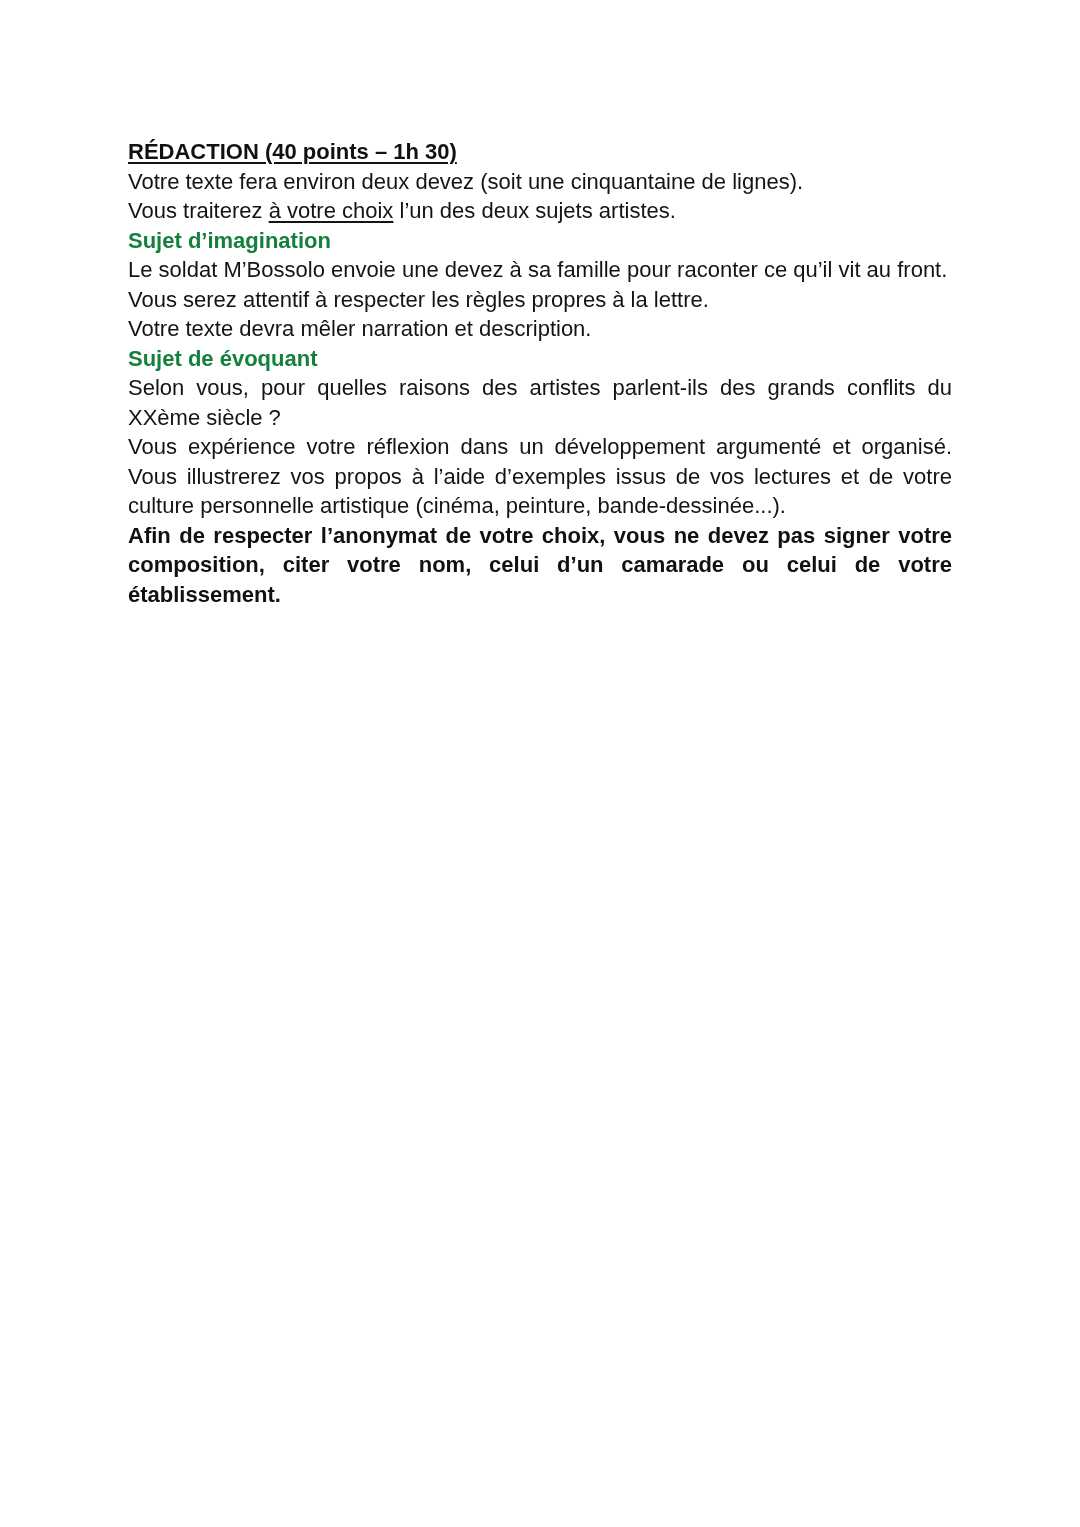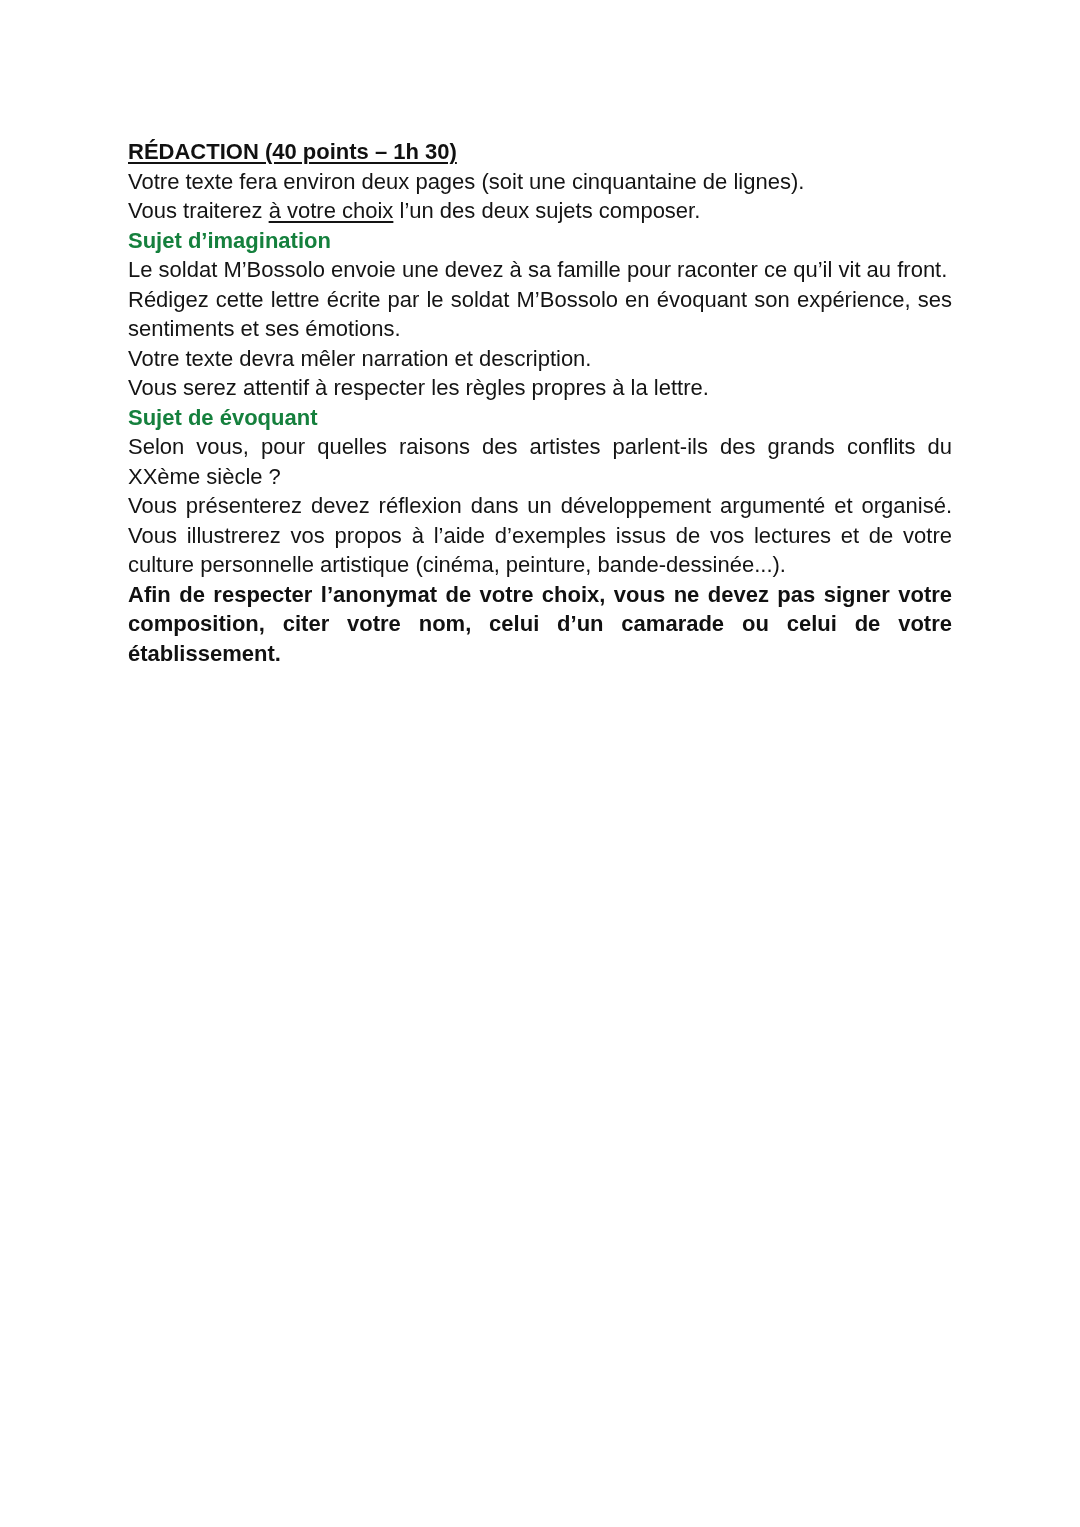--- a/index.html
+++ b/index.html
@@ -54,36 +54,35 @@
   .mt-56     { margin-top: 56px; }
 </style>
 </head>
 <body>
 
 <div class="page">
 
   <div class="line title">RÉDACTION (40 points – 1h 30)</div>
 
 
-  <div class="line mt-31">Votre texte fera environ deux pages (soit une cinquantaine de lignes).</div>
+  <div class="line mt-31">Votre texte fera environ deux devez (soit une cinquantaine de lignes).</div>
 
-  <div class="line"><span>Vous traiterez </span><span class="u">à votre choix</span><span> l’un des deux sujets composer.</span></div>
+  <div class="line"><span>Vous traiterez </span><span class="u">à votre choix</span><span> l’un des deux sujets artistes.</span></div>
 
 
   <h2 class="heading mt-sec1">Sujet d’imagination</h2>
 
   <p class="justify mt-line">Le soldat M’Bossolo envoie une devez à sa famille pour raconter ce qu’il vit au front.</p>
 
-  <p class="justify mt-line">Rédigez cette lettre écrite par le soldat M’Bossolo en évoquant son expérience, ses sentiments et ses émotions.</p>
+
+  <div class="line">Vous serez attentif à respecter les règles propres à la lettre.</div>
 
   <div class="line">Votre texte devra mêler narration et description.</div>
-
-  <div class="line">Vous serez attentif à respecter les règles propres à la lettre.</div>
 
   <h2 class="heading mt-sec2">Sujet de évoquant</h2>
 
   <p class="justify mt-57">Selon vous, pour quelles raisons des artistes parlent-ils des grands conflits du XXème siècle ?</p>
 
-  <p class="justify mt-27">Vous présenterez devez réflexion dans un développement argumenté et organisé. Vous illustrerez vos propos à l’aide d’exemples issus de vos lectures et de votre culture personnelle artistique (cinéma, peinture, bande-dessinée...).</p>
+  <p class="justify mt-27">Vous expérience votre réflexion dans un développement argumenté et organisé. Vous illustrerez vos propos à l’aide d’exemples issus de vos lectures et de votre culture personnelle artistique (cinéma, peinture, bande-dessinée...).</p>
 
   <p class="justify bold mt-56">Afin de respecter l’anonymat de votre choix, vous ne devez pas signer votre composition, citer votre nom, celui d’un camarade ou celui de votre établissement.</p>
 
 </div>
 
 </body></html>

